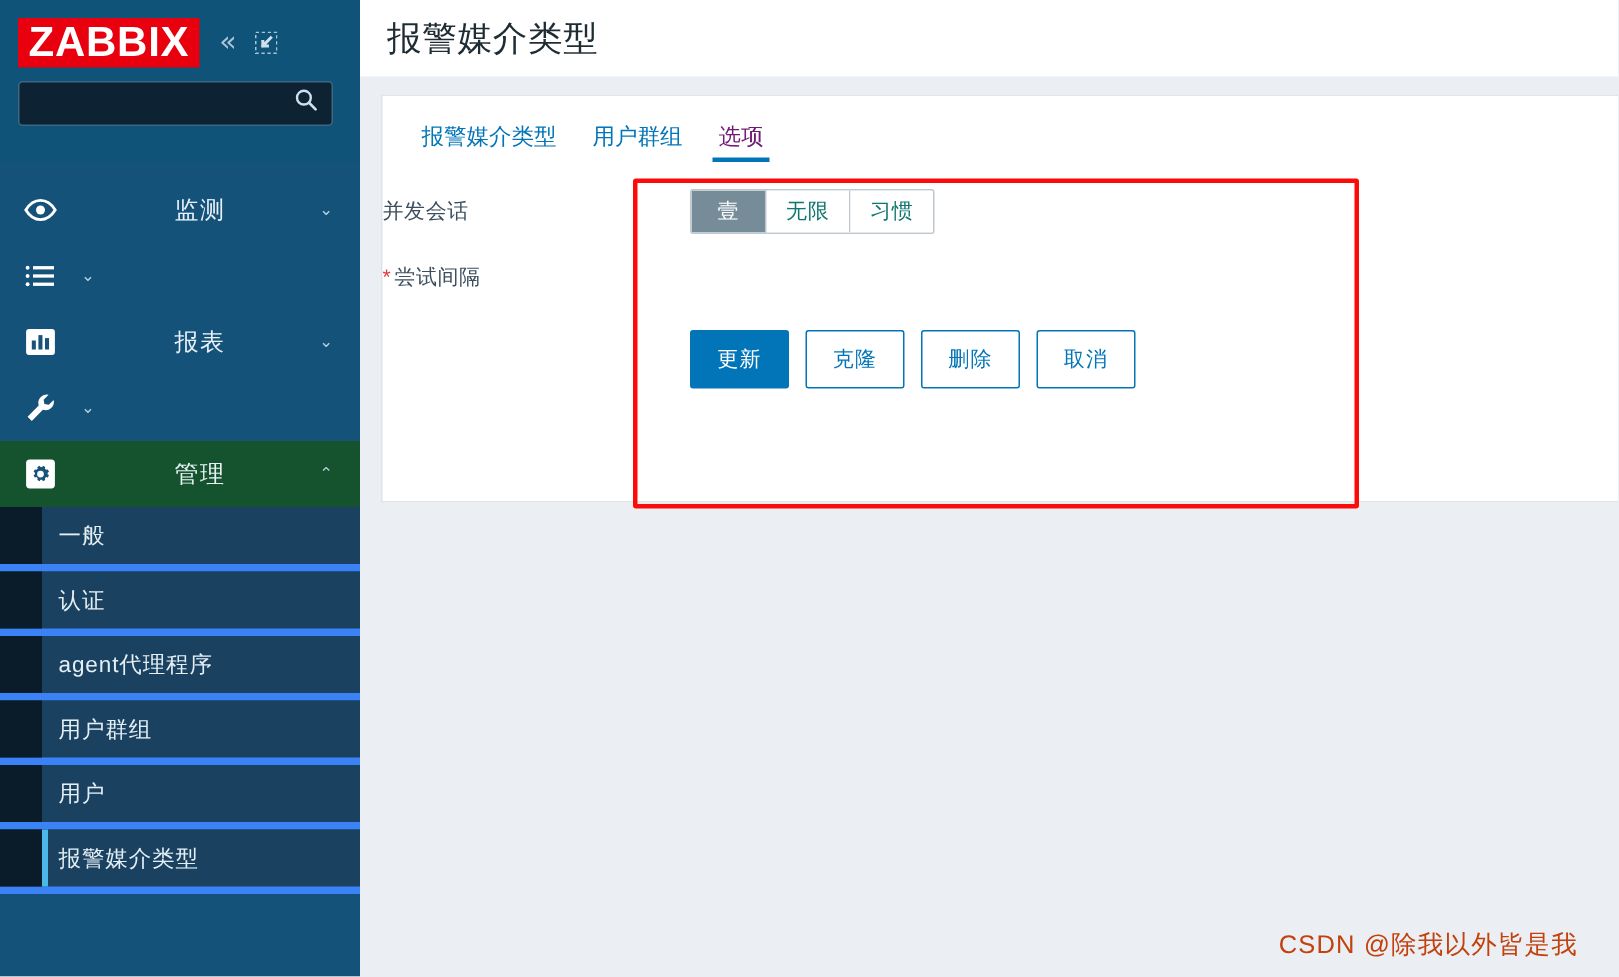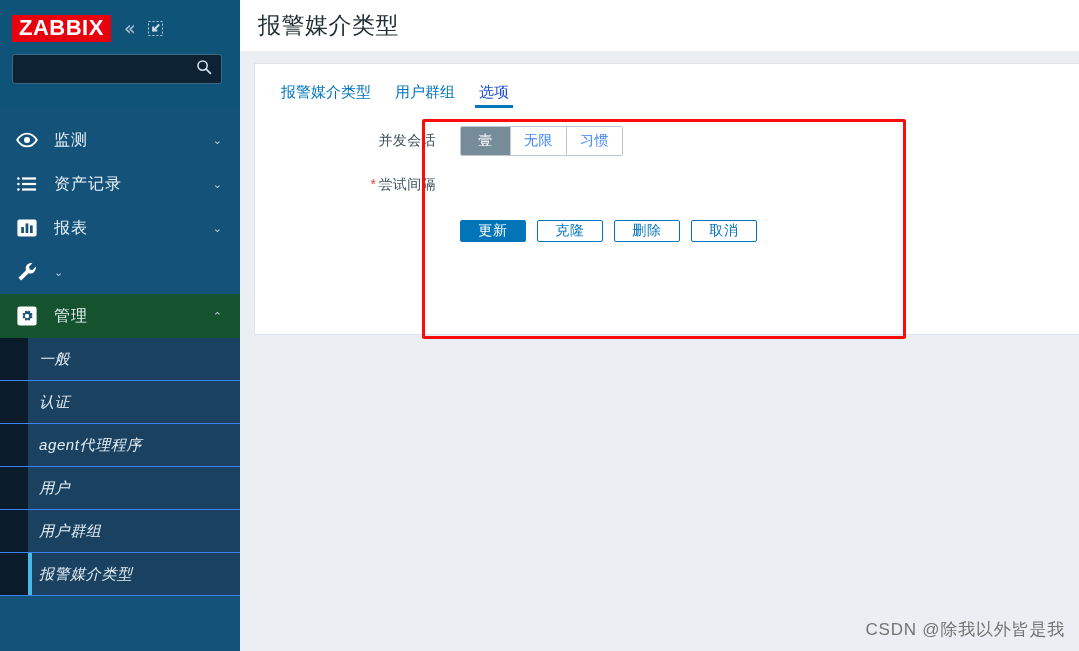--- a/index.html
+++ b/index.html
@@ -34,21 +34,21 @@
   }
   .logo-row {
     display: flex;
     align-items: center;
     padding: 9px 0 0 12px;
     height: 48px;
   }
   .logo {
     background: #e8000f;
     color: #ffffff;
-    font-size: 22px;
+    font-size: 28px;
     font-weight: bold;
     letter-spacing: 0.5px;
     padding: 1px 7px 3px 7px;
     line-height: 1.05;
     font-family: "Liberation Sans", sans-serif;
   }
   .sidebar-icons {
     display: flex;
     align-items: center;
     margin-left: 13px;
@@ -108,44 +108,43 @@
     font-size: 16px;
     cursor: pointer;
     position: relative;
   }
   .nav-item .nav-ico {
     width: 26px; height: 26px;
     display: flex; align-items: center; justify-content: center;
     margin-right: 14px;
     flex: 0 0 26px;
   }
-  .nav-item .nav-label { flex: 1; letter-spacing: 1px; }
+  .nav-item .nav-label { flex: 1; letter-spacing: 1px; text-align: center; }
   .nav-item .nav-arrow {
     color: #b5cfe0;
     font-size: 11px;
     line-height: 1;
     margin-right: 4px;
   }
   .nav-item.active {
     background: #14532d;
   }
 
   .submenu { background: #173c57; }
   .sub-item {
     height: 43px;
     display: flex;
     align-items: center;
     color: #e4eef5;
     font-size: 15px;
     padding-left: 39px;
-    border-bottom: 1px solid #3b82f6;
+    border-bottom: 5px solid #3b82f6;
     background: #1a4260;
     position: relative;
     cursor: pointer;
-    font-style: italic;
   }
   .sub-item::before {
     content: "";
     position: absolute;
     left: 0; top: 0; bottom: 0;
     width: 28px;
     background: #0a1b29;
   }
   .sub-item.active::after {
     content: "";
@@ -196,42 +195,42 @@
   }
   .tab {
     font-size: 15px;
     color: #0275b8;
     padding: 0 12px 9px 12px;
     cursor: pointer;
     position: relative;
     line-height: 1;
   }
   .tab.active {
-    color: #1d4ed8;
+    color: #701a75;
   }
   .tab.active::after {
     content: "";
     position: absolute;
     left: 8px; right: 8px; bottom: 0;
     height: 3px;
     background: #0275b8;
   }
 
   .form {
     padding: 18px 0 0 0;
   }
   .form-row {
     display: flex;
     align-items: center;
     margin-bottom: 14px;
     min-height: 30px;
   }
   .form-label {
     width: 205px;
-    text-align: right;
+    text-align: left;
     padding-right: 24px;
     font-size: 14px;
     color: #3c4e5e;
     letter-spacing: 0.4px;
     position: relative;
     white-space: nowrap;
   }
   .req {
     color: #e23e3e;
     margin-right: 2px;
@@ -242,21 +241,21 @@
     border: 1px solid #bfc7cf;
     border-radius: 2px;
     overflow: hidden;
     height: 30px;
   }
   .seg-btn {
     min-width: 50px;
     padding: 0 13px;
     display: flex; align-items: center; justify-content: center;
     background: #ffffff;
-    color: #3b82f6;
+    color: #0f766e;
     font-size: 14px;
     cursor: pointer;
     border-right: 1px solid #bfc7cf;
     letter-spacing: 0.5px;
   }
   .seg-btn:last-child { border-right: none; }
   .seg-btn.selected {
     background: #768d99;
     color: #ffffff;
   }
@@ -274,21 +273,21 @@
   }
   .txt-input.num { text-align: right; }
   .btn-row {
     display: flex;
     align-items: center;
     gap: 11px;
     margin-top: 20px;
     padding-left: 205px;
   }
   .btn {
-    height: 22px;
+    height: 39px;
     min-width: 66px;
     padding: 0 14px;
     display: inline-flex;
     align-items: center;
     justify-content: center;
     font-size: 14px;
     border-radius: 2px;
     cursor: pointer;
     letter-spacing: 0.8px;
     font-family: "Liberation Sans", sans-serif;
@@ -310,22 +309,22 @@
     left: 422px; top: 119px;
     width: 484px; height: 220px;
     border: 3px solid #fb0c09;
     border-radius: 2px;
     pointer-events: none;
     z-index: 30;
   }
 
   .watermark {
     position: absolute;
-    right: 14px; bottom: 10px;
-    color: #737373;
+    right: 27px; bottom: 10px;
+    color: #c2410c;
     font-size: 17px;
     letter-spacing: 0.8px;
     z-index: 20;
     white-space: nowrap;
   }
 </style>
 </head>
 <body>
 
 <div id="app">
@@ -374,21 +373,20 @@
         <span class="nav-ico">
           <svg width="24" height="24" viewBox="0 0 24 24">
             <circle cx="3.4" cy="6.5" r="1.3" fill="#ffffff"></circle>
             <circle cx="3.4" cy="12" r="1.3" fill="#ffffff"></circle>
             <circle cx="3.4" cy="17.5" r="1.3" fill="#ffffff"></circle>
             <rect x="7" y="5.4" width="14" height="2.2" fill="#ffffff"></rect>
             <rect x="7" y="10.9" width="14" height="2.2" fill="#ffffff"></rect>
             <rect x="7" y="16.4" width="14" height="2.2" fill="#ffffff"></rect>
           </svg>
         </span>
-        <span class="nav-label">资产记录</span>
         <span class="nav-arrow">⌄</span>
       </div>
 
       <div class="nav-item">
         <span class="nav-ico">
           <svg width="24" height="24" viewBox="0 0 24 24">
             <rect x="2.4" y="3.4" width="19.2" height="17.2" rx="2" fill="#ffffff"></rect>
             <rect x="6.2" y="11" width="2.7" height="6" fill="#17527a"></rect>
             <rect x="10.6" y="7.4" width="2.7" height="9.6" fill="#17527a"></rect>
             <rect x="15" y="9.4" width="2.7" height="7.6" fill="#17527a"></rect>
@@ -423,24 +421,24 @@
         <div class="sub-item">
           <span class="sub-label">一般</span>
         </div>
         <div class="sub-item">
           <span class="sub-label">认证</span>
         </div>
         <div class="sub-item">
           <span class="sub-label">agent代理程序</span>
         </div>
         <div class="sub-item">
+          <span class="sub-label">用户群组</span>
+        </div>
+        <div class="sub-item">
           <span class="sub-label">用户</span>
-        </div>
-        <div class="sub-item">
-          <span class="sub-label">用户群组</span>
         </div>
         <div class="sub-item active">
           <span class="sub-label">报警媒介类型</span>
         </div>
       </div>
 
     </div>
   </div>
 
   <div class="main">

